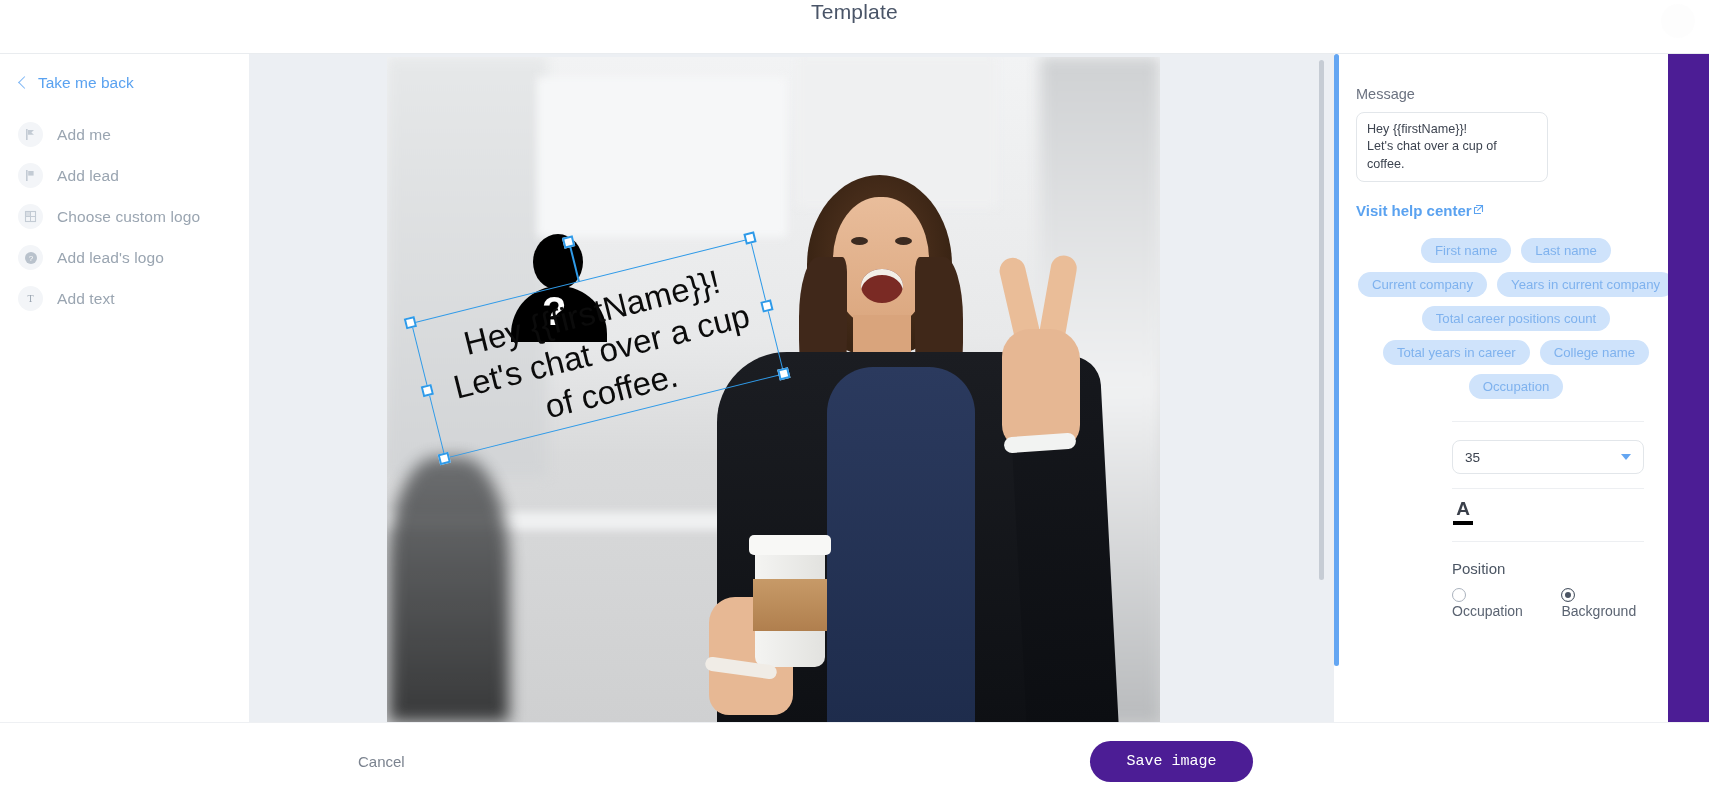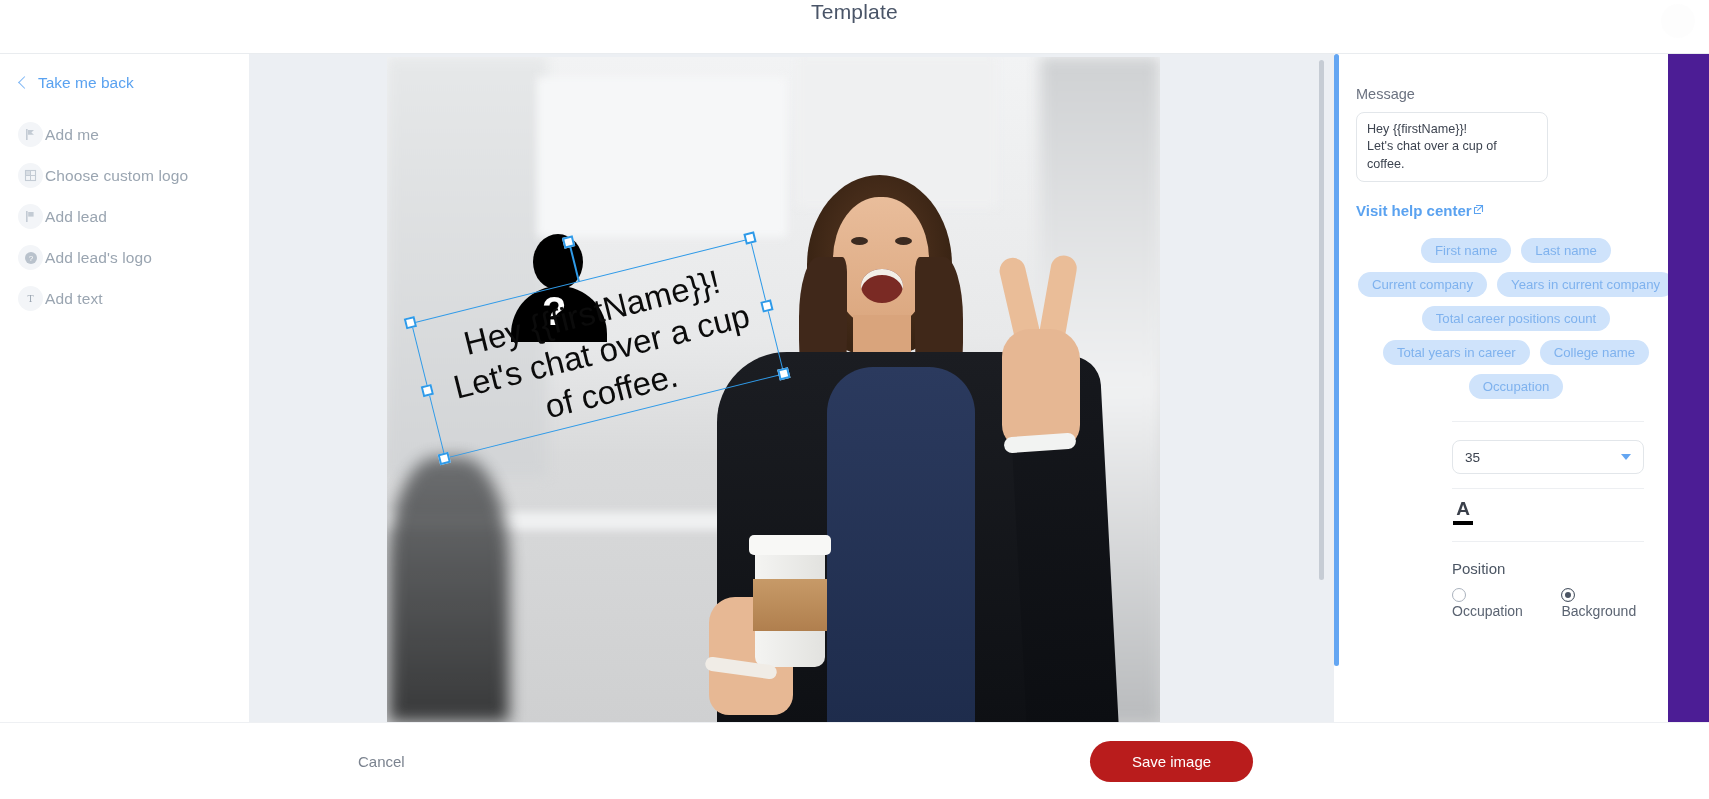--- a/index.html
+++ b/index.html
@@ -80,21 +80,21 @@
     width: 9px; height: 9px;
     border-left: 1.6px solid #7db6f5;
     border-bottom: 1.6px solid #7db6f5;
     transform: rotate(45deg);
     margin-top: -1px;
   }
   .side-list { margin-top: 16px; }
   .side-item {
     display: flex;
     align-items: center;
-    gap: 2px;
+    gap: 14px;
     height: 41px;
     padding-left: 18px;
     cursor: pointer;
   }
   .side-ico {
     width: 25px; height: 25px;
     border-radius: 50%;
     background: #f3f5f8;
     display: flex;
     align-items: center;
@@ -484,27 +484,27 @@
     font-size: 15px;
     color: #7b838f;
     background: none; border: none;
     cursor: pointer;
     font-family: "Liberation Sans", sans-serif;
   }
   .btn-save {
     position: absolute;
     left: 1090px;
     width: 163px; height: 41px;
-    background: #b91c1c;
+    background: #4c1d95;
     color: #ffffff;
     border: none;
     border-radius: 21px;
     font-size: 15px;
     cursor: pointer;
-    font-family: Liberation Sans, sans-serif;
+    font-family: Liberation Mono, monospace;
   }
 </style>
 </head>
 <body>
 
 <div id="app">
 
   <div class="header">
     <div class="header-title">Template</div>
     <div class="header-close"></div>
@@ -522,42 +522,42 @@
       <div class="side-list">
 
         <div class="side-item">
           <span class="side-ico">
             <svg width="13" height="13" viewBox="0 0 13 13">
               <rect x="2" y="1" width="1.6" height="11" fill="#c3cbd4"></rect>
               <path d="M4 2 L10 2 L7.4 4.4 L10 6.8 L4 6.8 Z" fill="#c3cbd4"></path>
             </svg>
           </span>
           <span class="side-label">Add me</span>
+        </div>
+
+        <div class="side-item">
+          <span class="side-ico">
+            <svg width="13" height="13" viewBox="0 0 13 13">
+              <rect x="2" y="1" width="1.6" height="11" fill="#c3cbd4"></rect>
+              <path d="M4.2 2 L9.6 2 L9.6 6.6 L4.2 6.6 Z" fill="#c3cbd4"></path>
+            </svg>
+          </span>
+          <span class="side-label">Add lead</span>
         </div>
 
         <div class="side-item">
           <span class="side-ico">
             <svg width="13" height="13" viewBox="0 0 13 13">
               <rect x="1.5" y="1.5" width="10" height="10" fill="none" stroke="#c3cbd4" stroke-width="1.1"></rect>
               <rect x="1.5" y="1.5" width="5" height="5" fill="#c3cbd4" opacity=".55"></rect>
               <line x1="6.5" y1="1.5" x2="6.5" y2="11.5" stroke="#c3cbd4" stroke-width="1"></line>
               <line x1="1.5" y1="6.5" x2="11.5" y2="6.5" stroke="#c3cbd4" stroke-width="1"></line>
             </svg>
           </span>
           <span class="side-label">Choose custom logo</span>
-        </div>
-
-        <div class="side-item">
-          <span class="side-ico">
-            <svg width="13" height="13" viewBox="0 0 13 13">
-              <rect x="2" y="1" width="1.6" height="11" fill="#c3cbd4"></rect>
-              <path d="M4.2 2 L9.6 2 L9.6 6.6 L4.2 6.6 Z" fill="#c3cbd4"></path>
-            </svg>
-          </span>
-          <span class="side-label">Add lead</span>
         </div>
 
         <div class="side-item">
           <span class="side-ico">
             <svg width="14" height="14" viewBox="0 0 14 14">
               <circle cx="7" cy="7" r="6" fill="#b9c2cc"></circle>
               <text x="7" y="10.2" font-size="8" fill="#ffffff" text-anchor="middle" font-family="Liberation Sans, sans-serif">?</text>
             </svg>
           </span>
           <span class="side-label">Add lead's logo</span>

